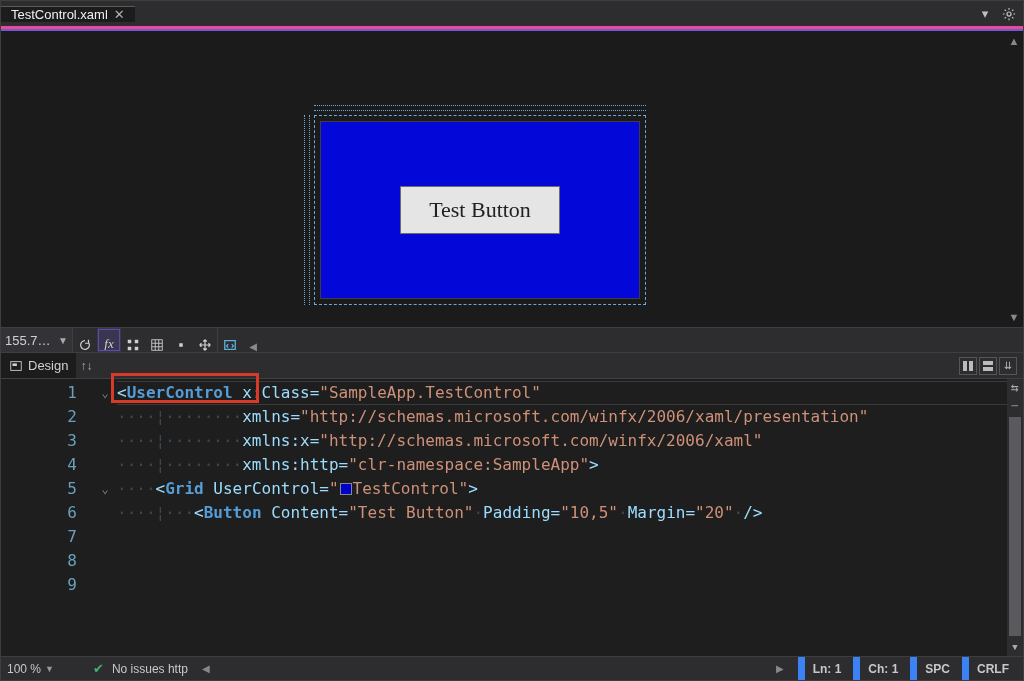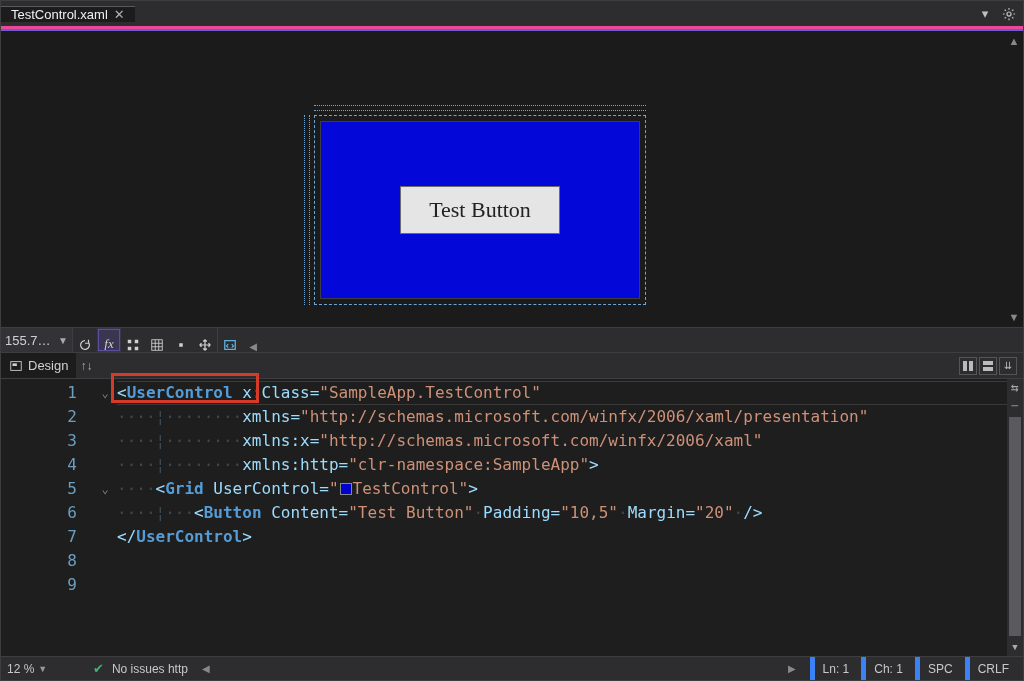--- a/index.html
+++ b/index.html
@@ -229,24 +229,24 @@
   .statusbar .zoom { width:60px; display:flex; align-items:center; gap:4px;}
   .statusbar .chev { font-size:9px; color:#999; }
   .status-ok { color:#3fb36f; font-size:13px; }
   .hsbar {
     flex:1; display:flex; align-items:center; justify-content:space-between;
     margin: 0 10px;
     height:14px;
   }
   .hsbar .arrow { color:#888; font-size:10px; }
   .statusbar .cell {
-    border-left:5px solid #3b82f6;
+    border-left:7px solid #3b82f6;
     padding: 8px 8px;
     height:100%;
-    display:flex; align-items:center;
+    display:flex; align-items:center;font-weight:bold;
   }
 </style>
 </head>
 <body>
 
 <div class="window">
 
   <div class="tabbar">
     <div class="tab">
       <span>TestControl.xaml</span>
@@ -395,38 +395,37 @@
 
       <div class="cl"><span class="ws">····</span><span class="ws">¦</span><span class="ws">········</span><span class="attr">xmlns</span><span class="attr">:x</span><span class="pun">=</span><span class="str">"http://schemas.microsoft.com/winfx/2006/xaml"</span></div>
 
       <div class="cl"><span class="ws">····</span><span class="ws">¦</span><span class="ws">········</span><span class="attr">xmlns</span><span class="attr">:http</span><span class="pun">=</span><span class="str">"clr-namespace:SampleApp"</span><span class="pun">&gt;</span></div>
 
       <div class="cl"><span class="ws">····</span><span class="pun">&lt;</span><span class="tag">Grid</span> <span class="attr">UserControl</span><span class="pun">=</span><span class="str">"</span><span class="colorbox"></span><span class="str">TestControl</span><span class="str">"</span><span class="pun">&gt;</span></div>
 
       <div class="cl"><span class="ws">····</span><span class="ws">¦</span><span class="ws">···</span><span class="pun">&lt;</span><span class="tag">Button</span> <span class="attr">Content</span><span class="pun">=</span><span class="str">"Test Button"</span><span class="ws">·</span><span class="attr">Padding</span><span class="pun">=</span><span class="str">"10,5"</span><span class="ws">·</span><span class="attr">Margin</span><span class="pun">=</span><span class="str">"20"</span><span class="ws">·</span><span class="pun">/&gt;</span></div>
 
 
-      <div class="cl"><span class="pun">&lt;/</span><span class="tag">UserControl</span><span class="pun">&gt;</span></div>
 
       <div class="cl"></div>
     </div>
 
     <div class="code-rs">
       <div class="sp">⇆</div>
       <div class="sp" style="color:#888;">−</div>
       <div class="track">
           <div class="thumb"></div>
         </div>
       <div class="sp" style="font-size:9px;">▼</div>
     </div>
   </div>
 
   <div class="statusbar">
     <div class="zoom">
-      <span>12 %</span>
+      <span>100 %</span>
       <span class="chev">▼</span>
     </div>
     <div style="width:18px;"></div>
     <span class="status-ok">✔</span>
     <span style="margin-left:4px;">No issues http</span>
     <div class="hsbar">
       <span class="arrow">◀</span>
       <span class="arrow">▶</span>
     </div>
     <div class="cell">Ln: 1</div>

